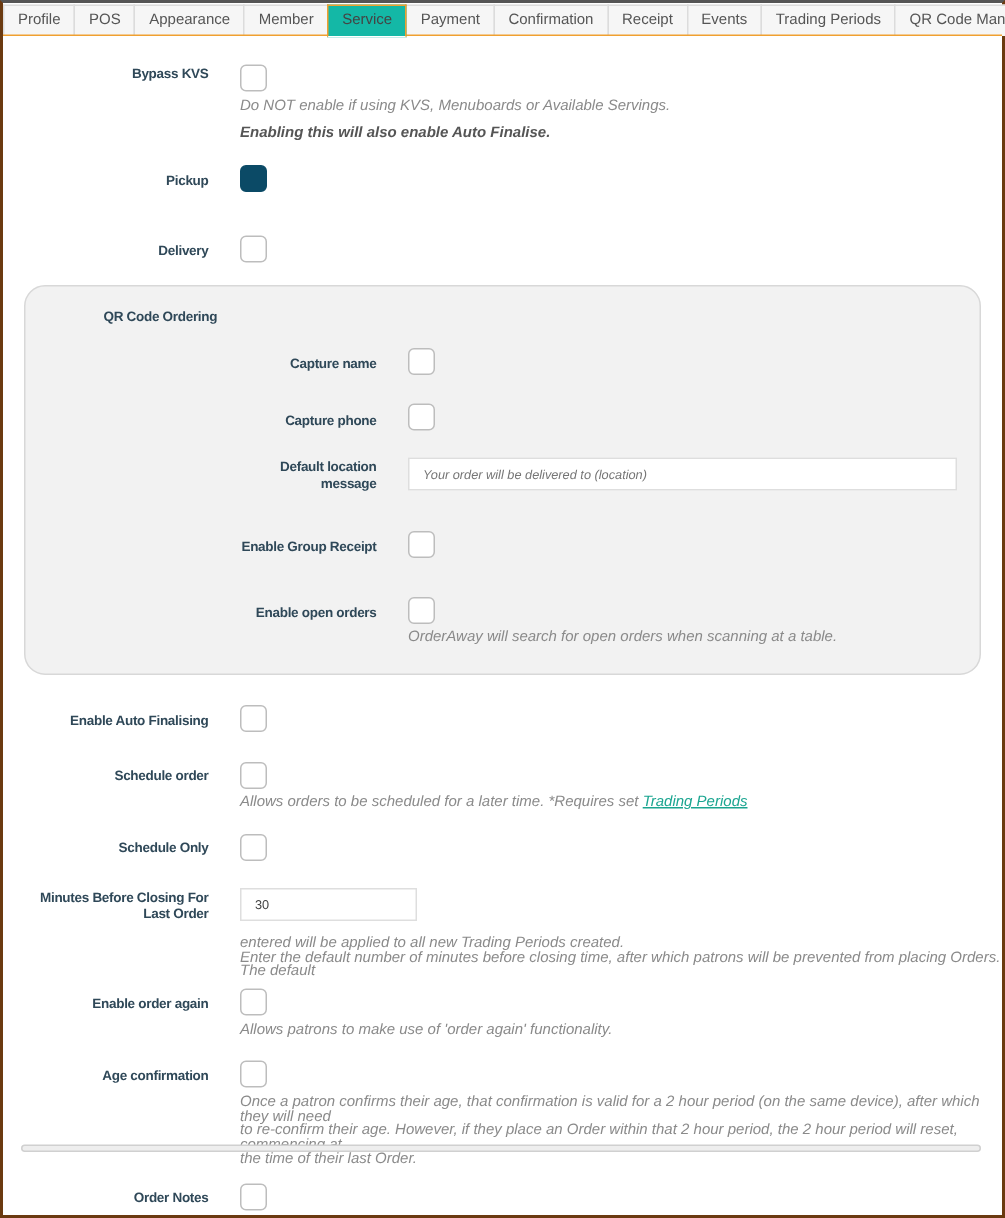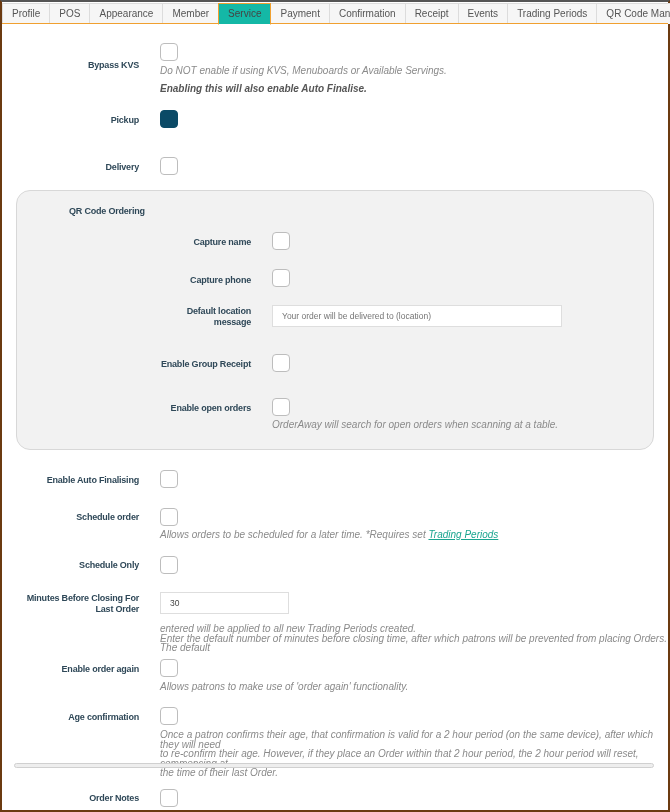--- a/index.html
+++ b/index.html
@@ -70,21 +70,21 @@
   <div class="tab">Confirmation</div>
   <div class="tab">Receipt</div>
   <div class="tab">Events</div>
   <div class="tab">Trading Periods</div>
   <div class="tab">QR Code Manager</div>
 </div>
 <div class="tab-underline"></div>
 
 <div class="content">
 
-  <div class="label" style="right:529px; top:36px;padding-left:44px;">Bypass KVS</div>
+  <div class="label" style="right:529px; top:20px;padding-left:44px;">Bypass KVS</div>
   <div class="cb" style="left:158px; top:19px;"></div>
   <div class="help" style="left:158px; top:42px;">Do NOT enable if using KVS, Menuboards or Available Servings.</div>
   <div class="help dark" style="left:158px; top:60px;">Enabling this will also enable Auto Finalise.</div>
 
   <div class="label" style="right:529px; top:91px;">Pickup</div>
   <div class="cb checked" style="left:158px; top:86px;"></div>
 
   <div class="label" style="right:529px; top:138px;">Delivery</div>
   <div class="cb" style="left:158px; top:133px;"></div>
 
@@ -94,21 +94,21 @@
   <div class="label" style="right:417px; top:213px;">Capture name</div>
   <div class="cb" style="left:270px; top:208px;"></div>
 
   <div class="label" style="right:417px; top:251px;">Capture phone</div>
   <div class="cb" style="left:270px; top:245px;"></div>
 
   <div class="label" style="right:417px; top:282px;">
     <div>Default location</div>
     <div>message</div>
   </div>
-  <input class="text-input" style="left: 270px; top: 281px; width: 290px;" type="text" placeholder="Your order will be delivered to (location)">
+  <input class="text-input" style="left: 270px; top: 281px; width: 366px; font-style: italic;" type="text" placeholder="Your order will be delivered to (location)">
 
   <div class="label" style="right:417px; top:335px;">Enable Group Receipt</div>
   <div class="cb" style="left:270px; top:330px;"></div>
 
   <div class="label" style="right:417px; top:379px;">Enable open orders</div>
   <div class="cb" style="left:270px; top:374px;"></div>
   <div class="help" style="left:270px; top:396px;">OrderAway will search for open orders when scanning at a table.</div>
 
   <div class="label" style="right:529px; top:451px;">Enable Auto Finalising</div>
   <div class="cb" style="left:158px; top:446px;"></div>
@@ -119,21 +119,21 @@
     <span>Allows orders to be scheduled for a later time. *Requires set </span><a href="#">Trading Periods</a>
   </div>
 
   <div class="label" style="right:529px; top:536px;">Schedule Only</div>
   <div class="cb" style="left:158px; top:532px;"></div>
 
   <div class="label" style="right:529px; top:569px;">
     <div>Minutes Before Closing For</div>
     <div>Last Order</div>
   </div>
-  <input class="text-input" style="left: 158px; top: 568px; width: 129px; color: rgb(68, 68, 68);" type="text" value="30">
+  <input class="text-input" style="left: 158px; top: 568px; width: 118px; color: rgb(68, 68, 68);" type="text" value="30">
   <div class="help" style="left:158px; top:600px;">
     <div>entered will be applied to all new Trading Periods created.</div>
     <div>Enter the default number of minutes before closing time, after which patrons will be prevented from placing Orders. The default</div>
   </div>
 
   <div class="label" style="right:529px; top:640px;">Enable order again</div>
   <div class="cb" style="left:158px; top:635px;"></div>
   <div class="help" style="left:158px; top:658px;">Allows patrons to make use of 'order again' functionality.</div>
 
   <div class="label" style="right:529px; top:688px;">Age confirmation</div>

